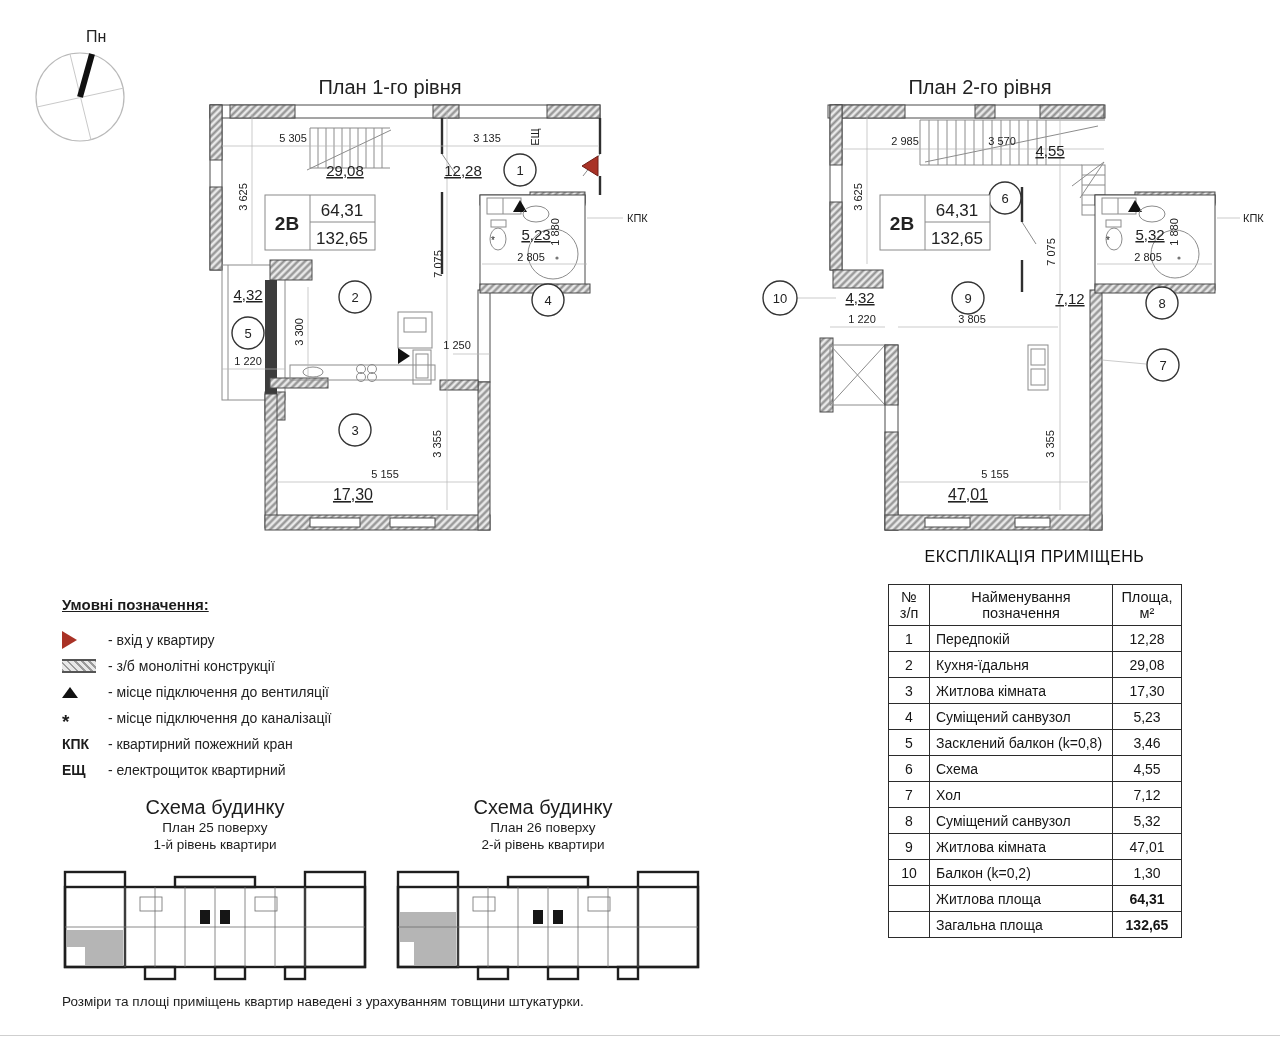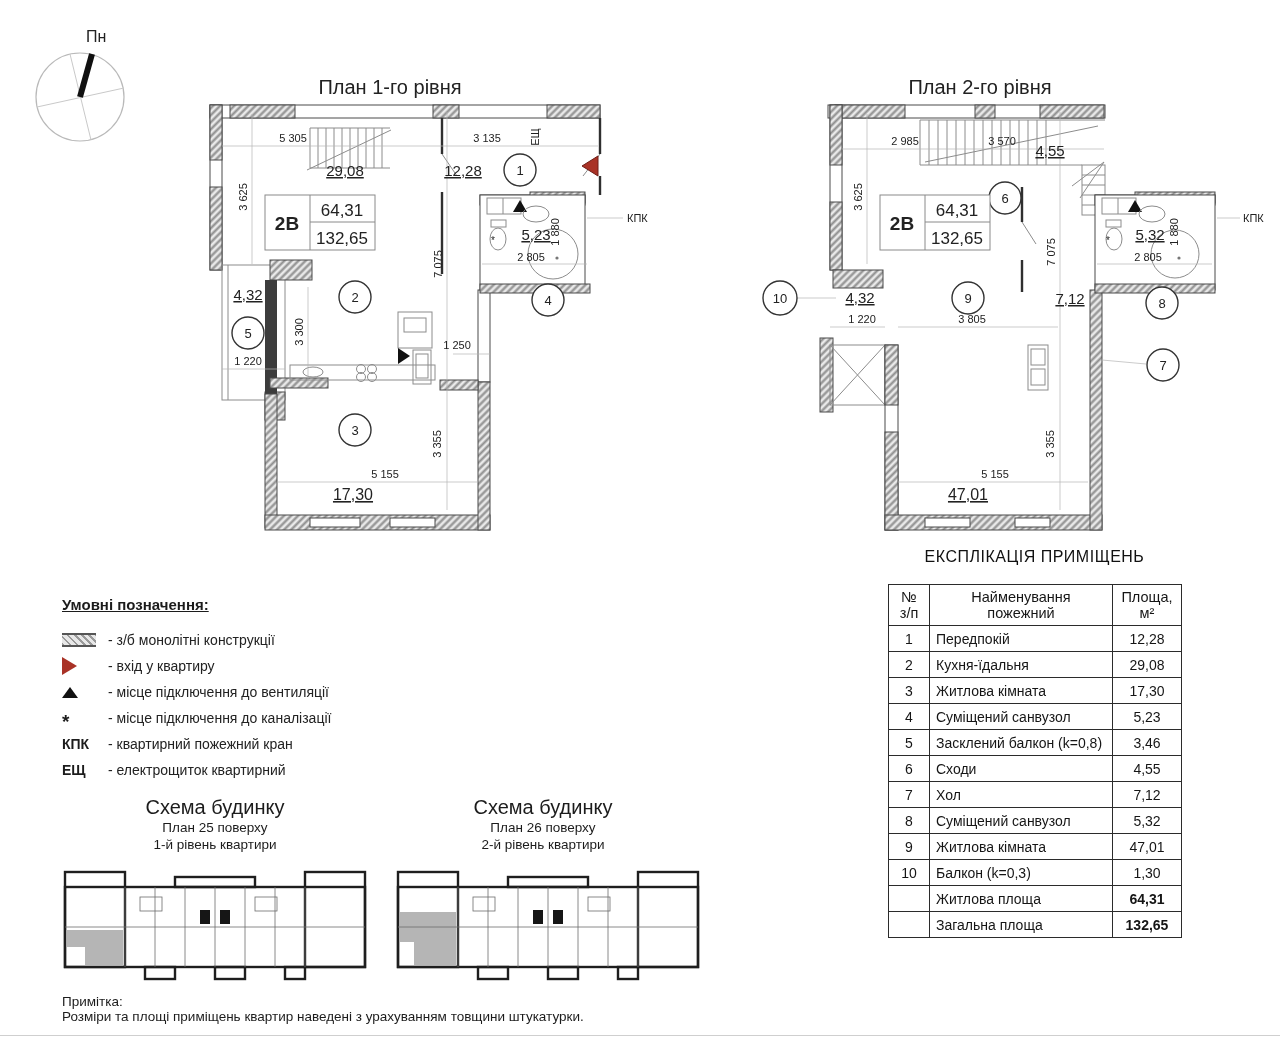--- a/index.html
+++ b/index.html
@@ -348,29 +348,29 @@
 
   <line class="vthin" x1="497" y1="126" x2="520" y2="126"></line>
   <text class="dim" x="523" y="130" font-size="13">КПК</text>
 </svg>
 
 <div class="abs" style="left:62px;top:596px;width:340px">
   <div class="legend-head">Умовні позначення:</div>
   <div style="height:14px"></div>
   <div class="legend-item">
     <div class="legend-sym">
+        <div class="tri-entry"></div>
+      </div>
+    <div class="legend-text">- вхід у квартиру</div>
+  </div>
+  <div class="legend-item">
+    <div class="legend-sym">
         <div class="swatch-hatch"></div>
       </div>
     <div class="legend-text">- з/б монолітні конструкції</div>
-  </div>
-  <div class="legend-item">
-    <div class="legend-sym">
-        <div class="tri-entry"></div>
-      </div>
-    <div class="legend-text">- вхід у квартиру</div>
   </div>
   <div class="legend-item">
     <div class="legend-sym">
         <div class="tri-vent"></div>
       </div>
     <div class="legend-text">- місце підключення до вентиляції</div>
   </div>
   <div class="legend-item">
     <div class="legend-sym">
         <span class="sewer">*</span>
@@ -453,21 +453,21 @@
 </svg>
 
 <div class="abs expl-title" style="left:888px;top:548px;width:293px">ЕКСПЛІКАЦІЯ ПРИМІЩЕНЬ</div>
 <div class="abs" style="left:888px;top:584px">
   <table class="expl">
     <tbody>
         <tr>
       <th style="width:36px">№
 з/п</th>
       <th style="width:178px">Найменування
-пожежний</th>
+позначення</th>
       <th style="width:64px">Площа,
 м²</th>
     </tr>
     <tr>
           <td class="c-num">1</td>
           <td class="c-name">Передпокій</td>
           <td class="c-area">12,28</td>
         </tr>
     <tr>
           <td class="c-num">2</td>
@@ -484,55 +484,54 @@
           <td class="c-name">Суміщений санвузол</td>
           <td class="c-area">5,23</td>
         </tr>
     <tr>
           <td class="c-num">5</td>
           <td class="c-name">Засклений балкон (k=0,8)</td>
           <td class="c-area">3,46</td>
         </tr>
     <tr>
           <td class="c-num">6</td>
-          <td class="c-name">Сходи</td>
+          <td class="c-name">Схема</td>
           <td class="c-area">4,55</td>
         </tr>
     <tr>
           <td class="c-num">7</td>
           <td class="c-name">Хол</td>
           <td class="c-area">7,12</td>
         </tr>
     <tr>
           <td class="c-num">8</td>
           <td class="c-name">Суміщений санвузол</td>
           <td class="c-area">5,32</td>
         </tr>
     <tr>
           <td class="c-num">9</td>
           <td class="c-name">Житлова кімната</td>
           <td class="c-area">47,01</td>
         </tr>
     <tr>
           <td class="c-num">10</td>
-          <td class="c-name">Балкон (k=0,3)</td>
+          <td class="c-name">Балкон (k=0,2)</td>
           <td class="c-area">1,30</td>
         </tr>
     <tr>
           <td class="c-num"></td>
           <td class="c-name">Житлова площа</td>
           <td class="c-area bold">64,31</td>
         </tr>
     <tr>
           <td class="c-num"></td>
           <td class="c-name">Загальна площа</td>
           <td class="c-area bold">132,65</td>
         </tr>
   </tbody>
     </table>
 </div>
 
 <div class="abs" style="left:62px;top:994px;width:720px">
-  <div class="note-title">Примітка:</div>
   <div class="note-text">Розміри та площі приміщень квартир наведені з урахуванням товщини штукатурки.</div>
 </div>
 
 <div class="bottom-edge"></div>
 
 </body></html>

